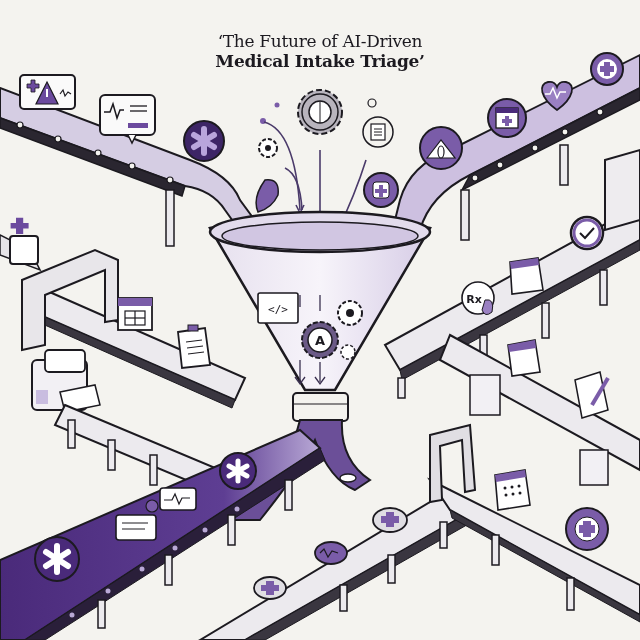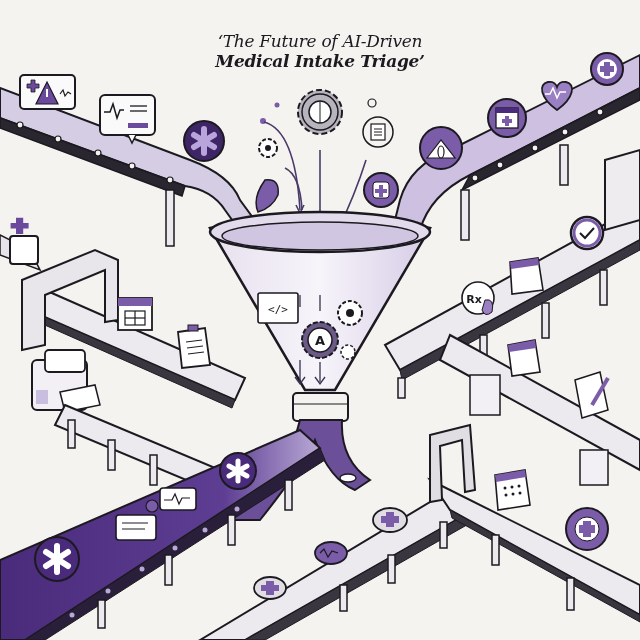--- a/index.html
+++ b/index.html
@@ -1,18 +1,18 @@
 <!DOCTYPE html>
 <html><head>
 <meta charset="utf-8">
 <style>
   html,body{margin:0;padding:0;background:#f4f3ef;}
   #stage{position:relative;width:640px;height:640px;overflow:hidden;background:#f4f3ef;}
   svg{position:absolute;left:0;top:0;}
-  .title{position:absolute;left:0;width:640px;text-align:center;font-family:"DejaVu Serif",serif;color:#1c1a20;font-style:italic;}
+  .title{position:absolute;left:0;width:640px;text-align:center;font-family:"DejaVu Serif",serif;color:#1c1a20;}
   .t1{top:31px;font-size:17px;font-weight:normal;letter-spacing:-0.3px;}
   .t2{top:51px;font-size:17px;font-weight:bold;letter-spacing:-0.3px;}
   .icon-lbl{font-family:"DejaVu Sans",sans-serif;font-weight:bold;}
 </style>
 </head>
 <body>
 
 <div id="stage">
 <svg width="640" height="640" viewBox="0 0 640 640">
   <defs>

